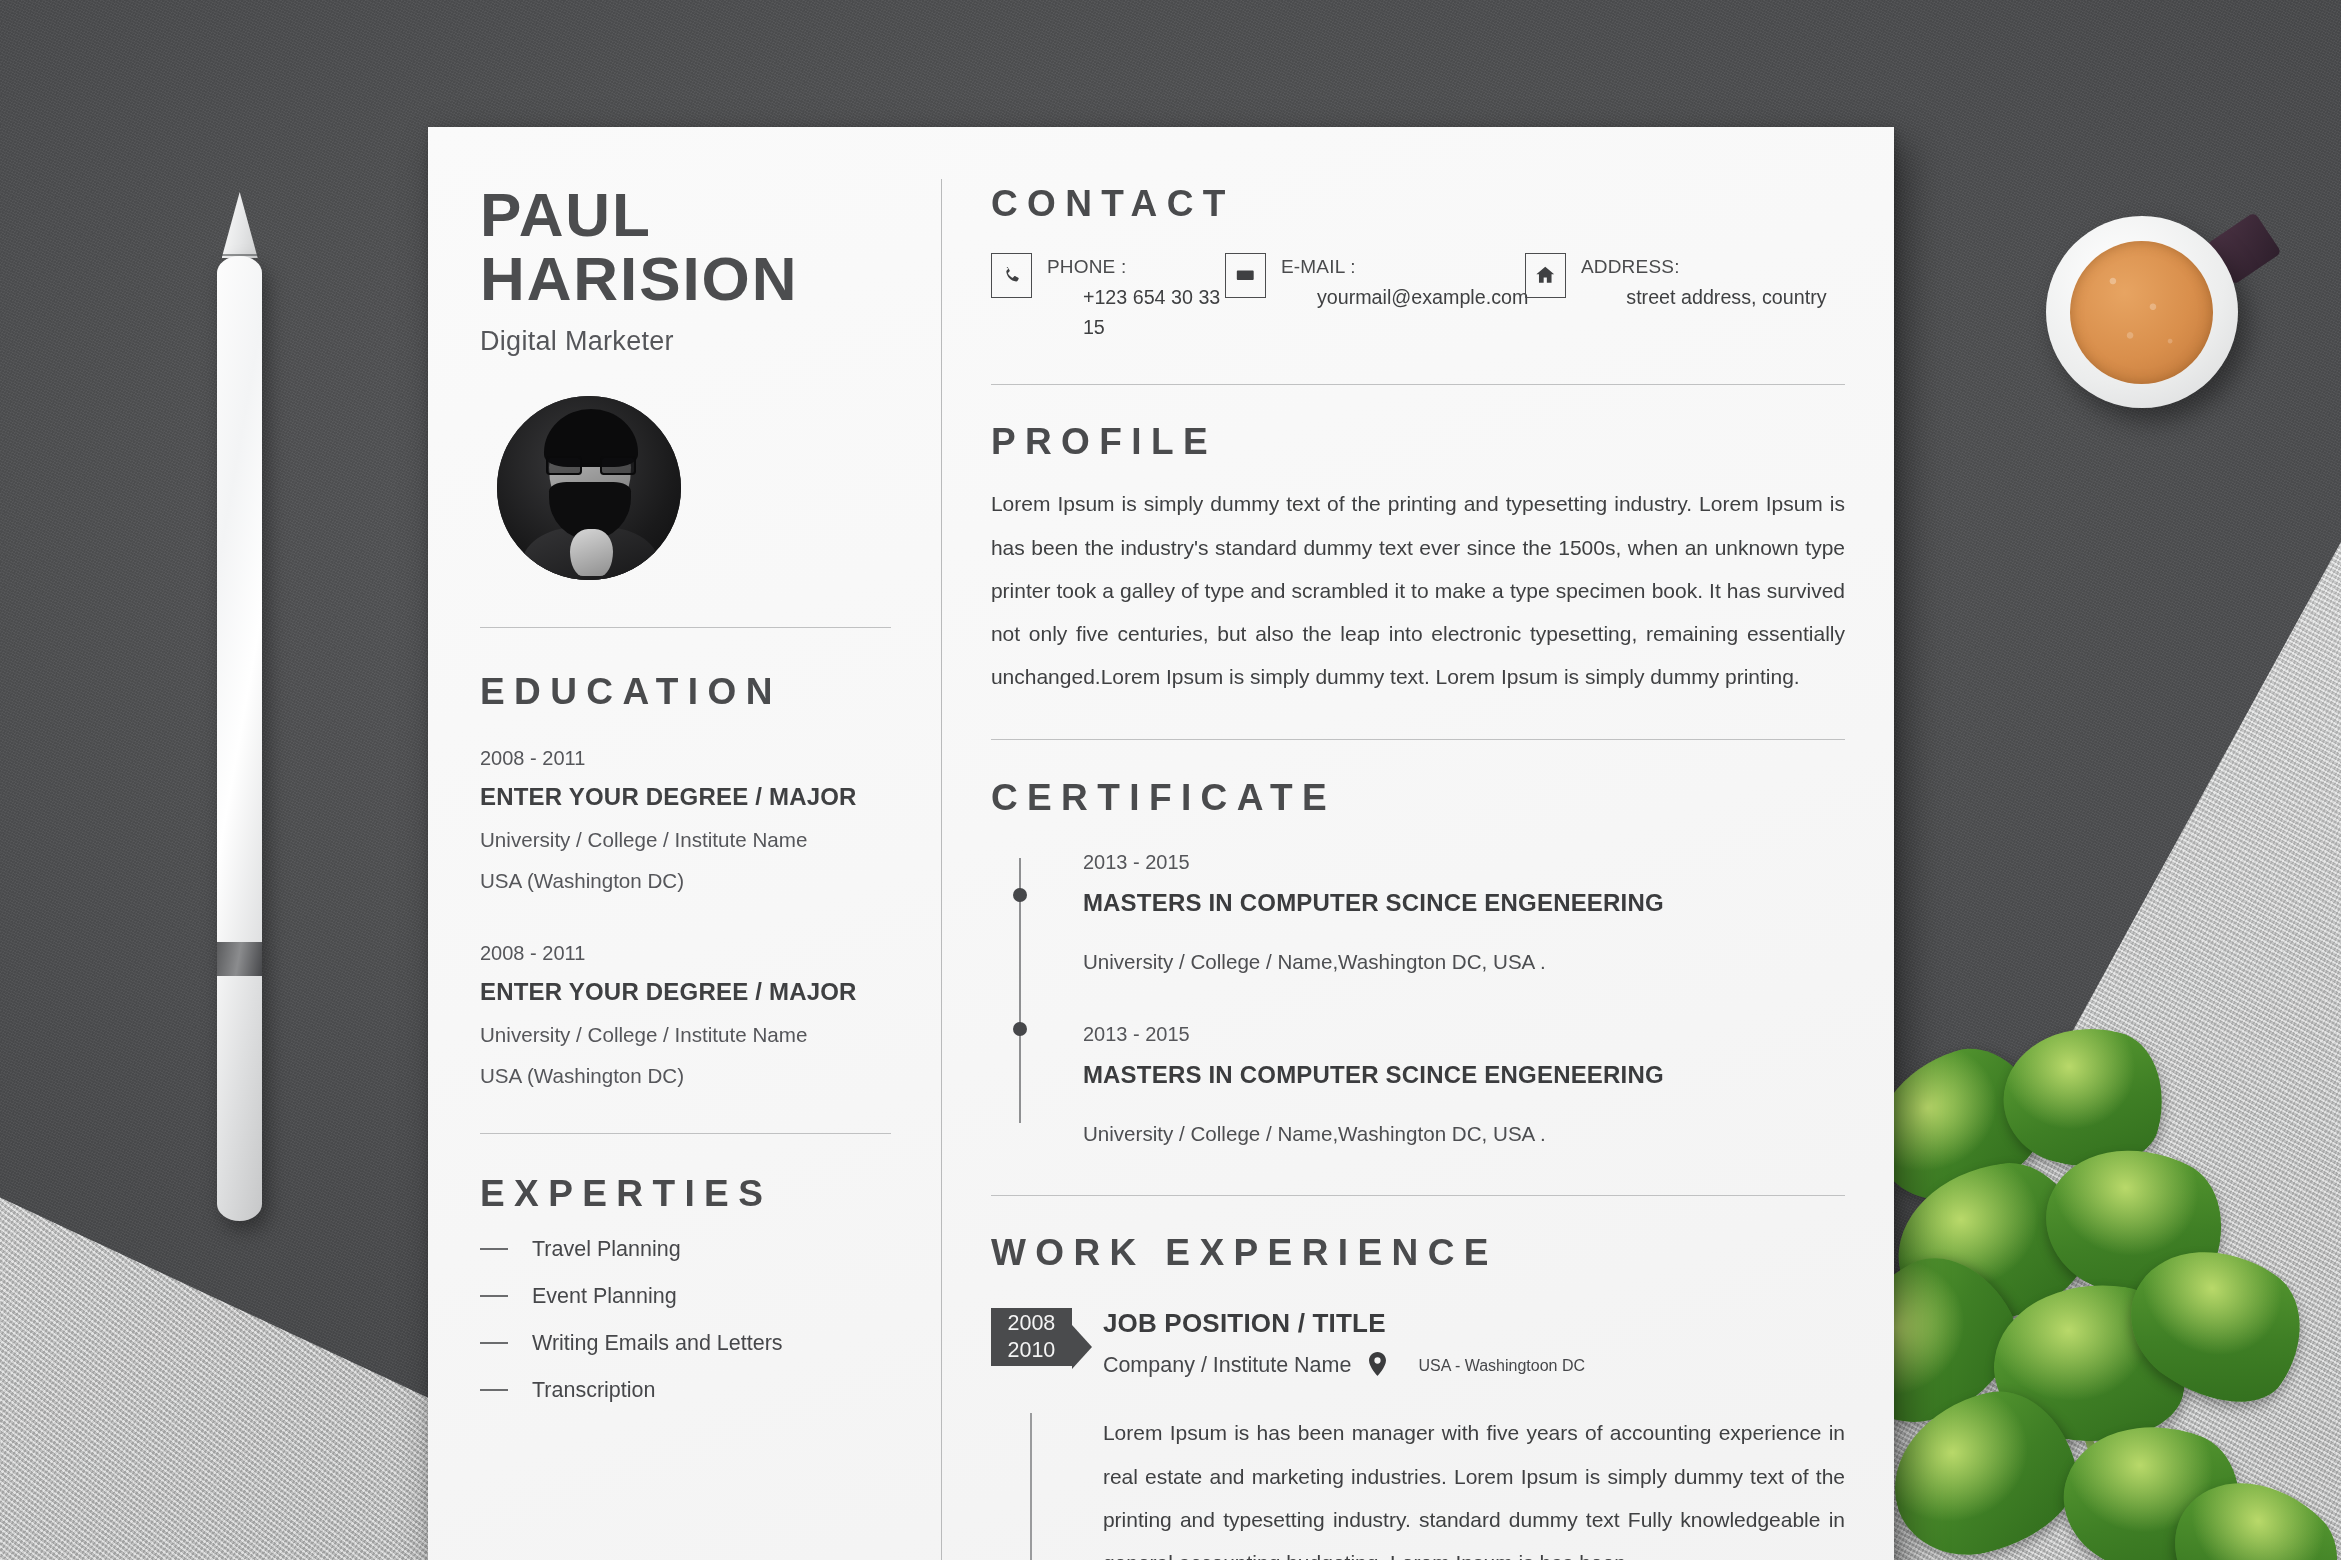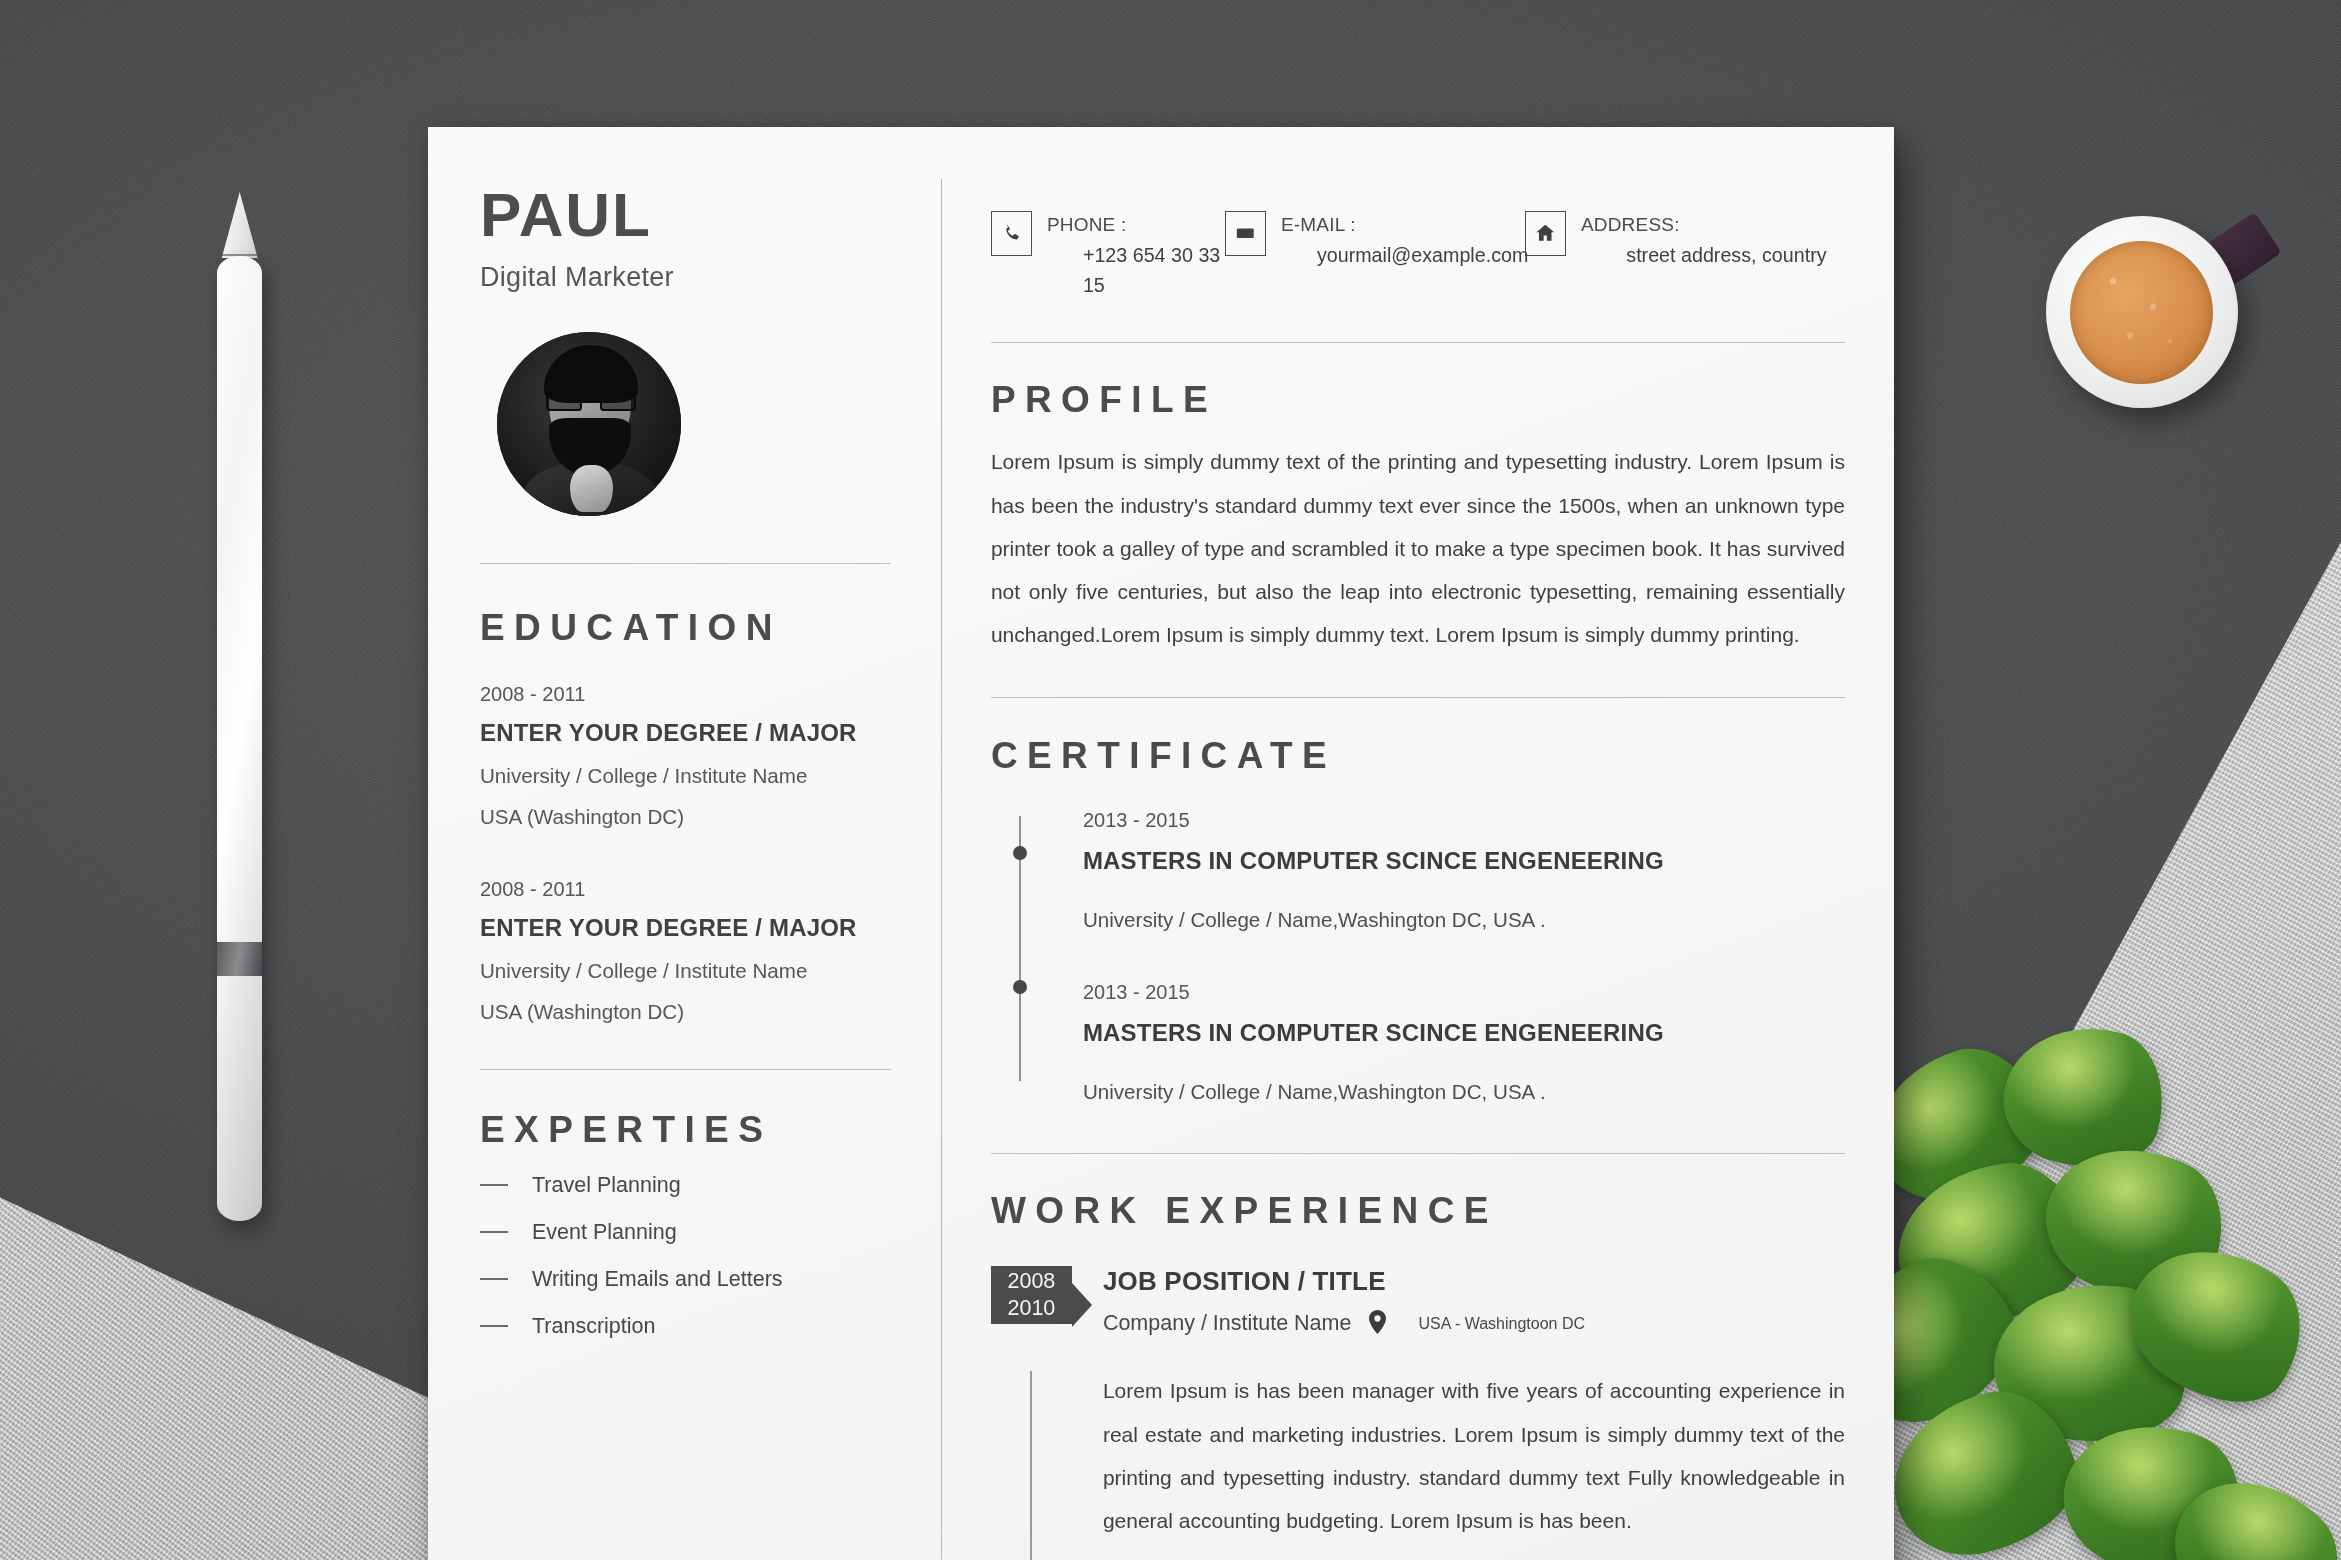--- a/index.html
+++ b/index.html
@@ -358,20 +358,21 @@
     <div class="leaf" style="left:309px; top:403px; width:169px; height:141px; transform:rotate(44deg);"></div>
   </div>
 
   <div id="paper">
 
     <div class="col-left">
 
       <div>
         <div class="name">
           <div>PAUL</div>
+          <div>HARISION</div>
         </div>
         <div class="role">Digital Marketer</div>
       </div>
 
       <div class="avatar">
         <div class="av-bg"></div>
         <div class="av-body"></div>
         <div class="av-face"></div>
         <div class="av-hair"></div>
         <div class="av-beard"></div>
@@ -425,20 +426,21 @@
           <span class="exp-label">Transcription</span>
         </div>
       </div>
     </div>
 
     <div class="col-divider"></div>
 
     <div class="col-right">
 
       <div>
+        <div class="sec-title">CONTACT</div>
 
         <div class="contact-row">
 
           <div class="contact-item ci-phone">
             <span class="icon-box">
               <svg width="20.6" height="20.6" viewBox="0 0 24 24" fill="currentColor">
                 <path d="M6.6 2.5c.5-.3 1.2-.1 1.5.4l1.9 3.2c.3.5.2 1.1-.2 1.5L8.4 8.9c-.3.3-.4.7-.2 1.1.9 1.9 2.7 3.8 4.8 4.8.4.2.8.1 1.1-.2l1.3-1.4c.4-.4 1-.5 1.5-.2l3.2 1.9c.5.3.7 1 .4 1.5l-1 1.7c-.4.7-1.2 1.1-2 1-5.9-.7-10.6-5.4-11.3-11.3-.1-.8.3-1.6 1-2l1.4-1.3z"></path>
               </svg>
             </span>
             <span>

